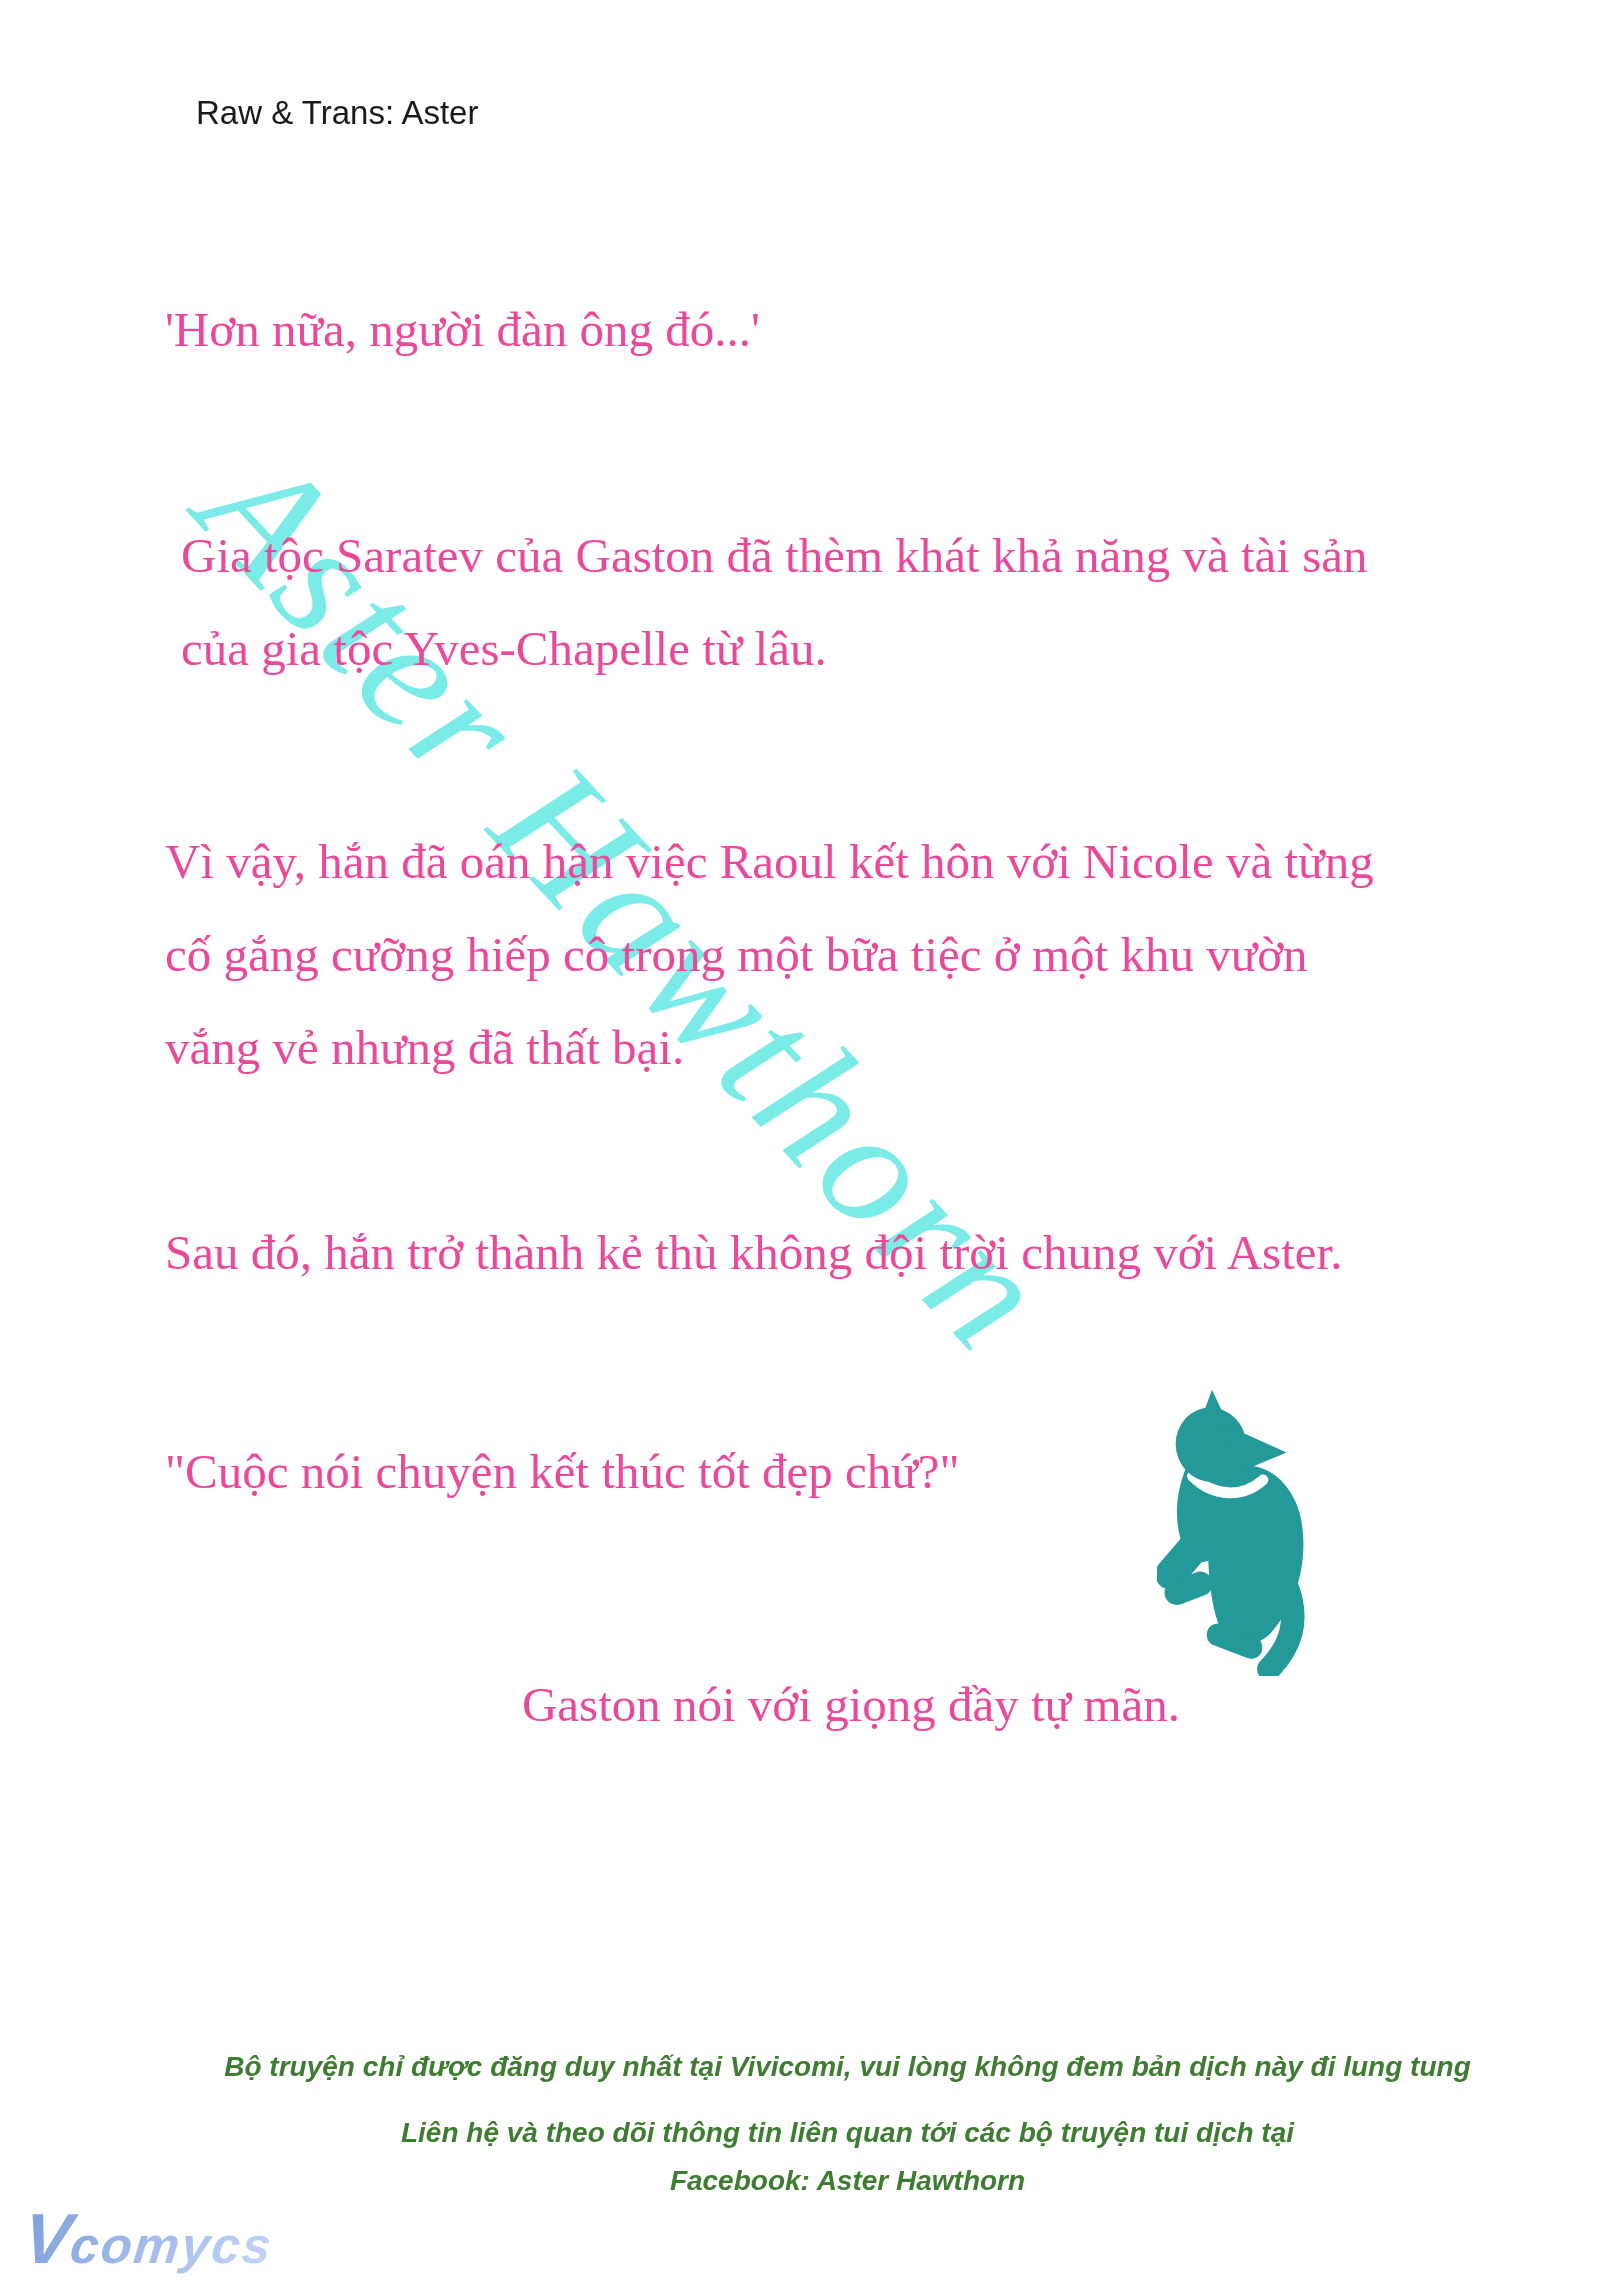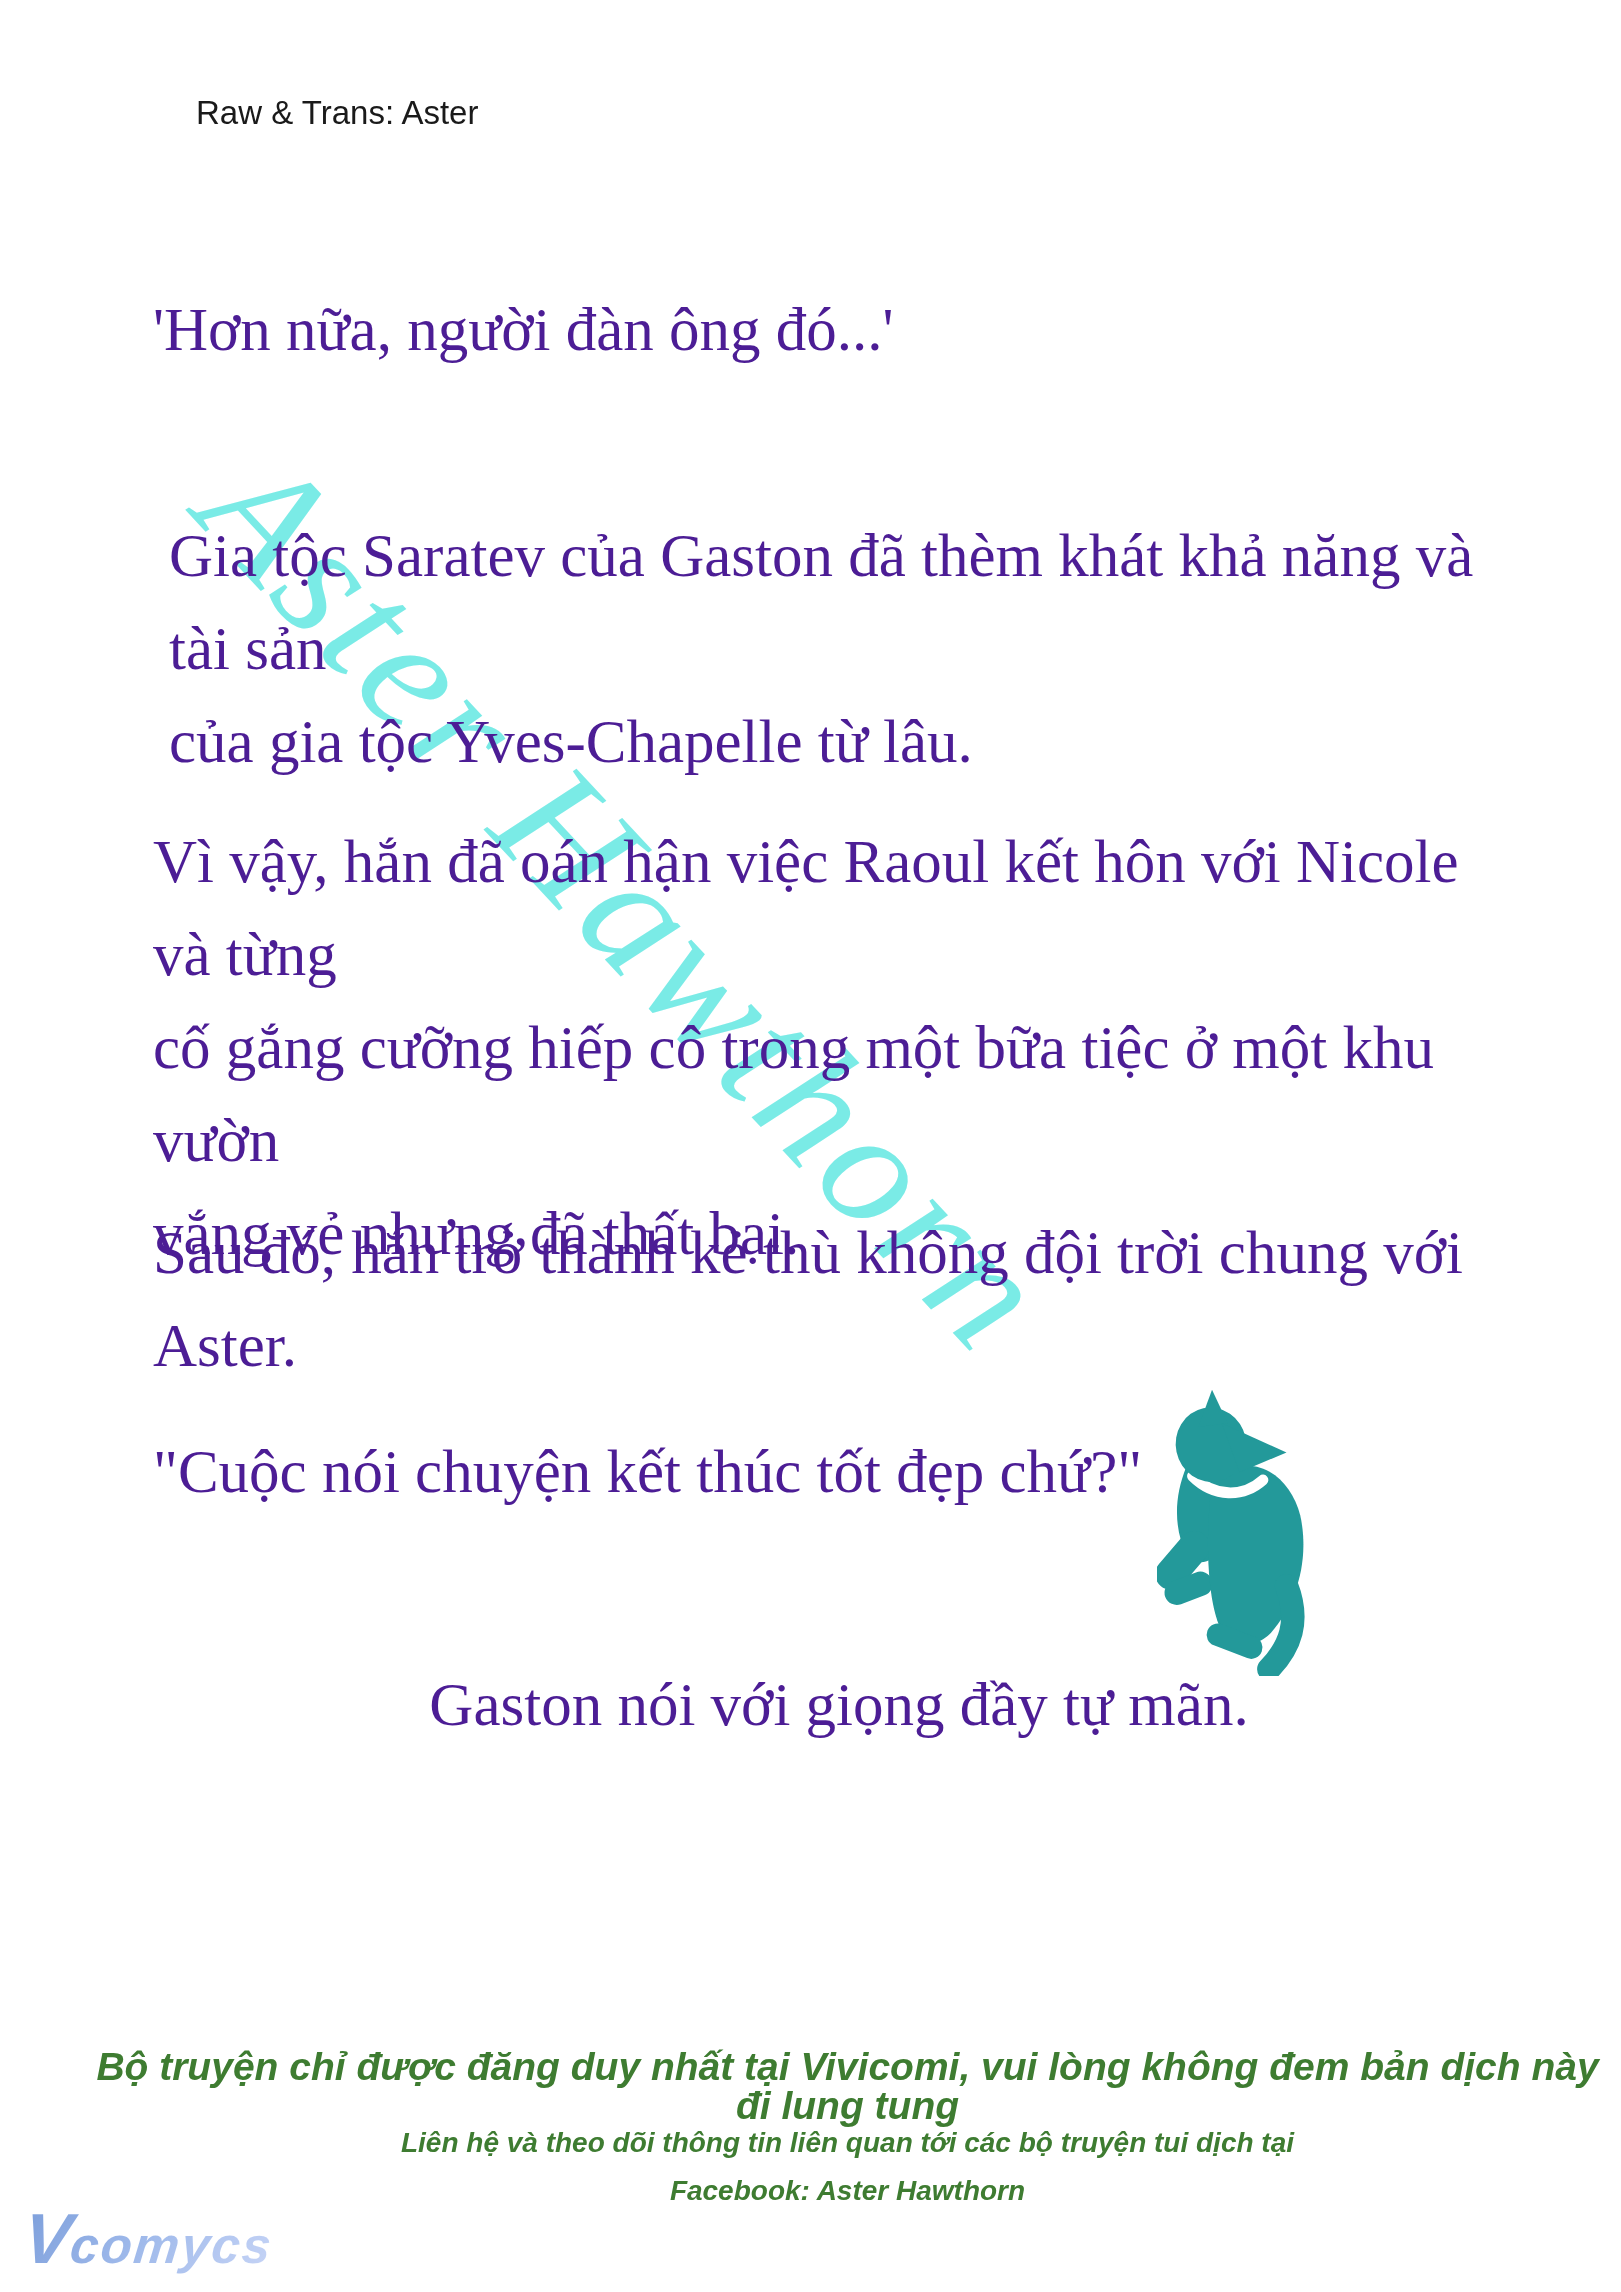--- a/index.html
+++ b/index.html
@@ -23,22 +23,22 @@
     letter-spacing:5.9px;
     color:#6ce9e4;
     opacity:0.9;
     transform:rotate(47deg);
     transform-origin:left top;
     white-space:nowrap;
     z-index:1;
     line-height:1;
   }
   .para{
-    position:absolute;left:153px;width:1372px;
-    font-size:61px;color:#4c1d95;
+    position:absolute;left:165px;width:1372px;
+    font-size:49px;color:#ec4899;
     line-height:93px;
     white-space:pre-line;
     z-index:2;
   }
   .p1{top:283px;}
   .p2{top:509px;margin-left:16px;}
   .p3{top:815px;}
   .p4{top:1206px;}
   .p5{top:1425px;}
   .p6{top:1658px;text-align:center;}
@@ -48,21 +48,21 @@
   }
   .footer{
     position:absolute;left:0;top:2047px;width:1621px;
     padding-left:74px;box-sizing:border-box;
     text-align:center;
     font-family:"Liberation Sans", sans-serif;
     font-weight:bold;font-style:italic;
     color:#3e7c31;
     z-index:2;
   }
-  .footer .f1{font-size:39px;line-height:39px;margin-bottom:0;}
+  .footer .f1{font-size:28px;line-height:39px;margin-bottom:29px;}
   .footer .f2{font-size:28px;line-height:35px;margin-bottom:13px;}
   .footer .f3{font-size:28px;line-height:35px;}
   .logo{
     position:absolute;left:23.5px;top:2203px;
     font-family:"Liberation Sans", sans-serif;
     font-weight:bold;font-style:italic;
     transform:skewX(-6deg);
     background:linear-gradient(120deg,#7d9fdb 0%,#9db8ea 45%,#c6d4f6 100%);
     -webkit-background-clip:text;
     background-clip:text;

